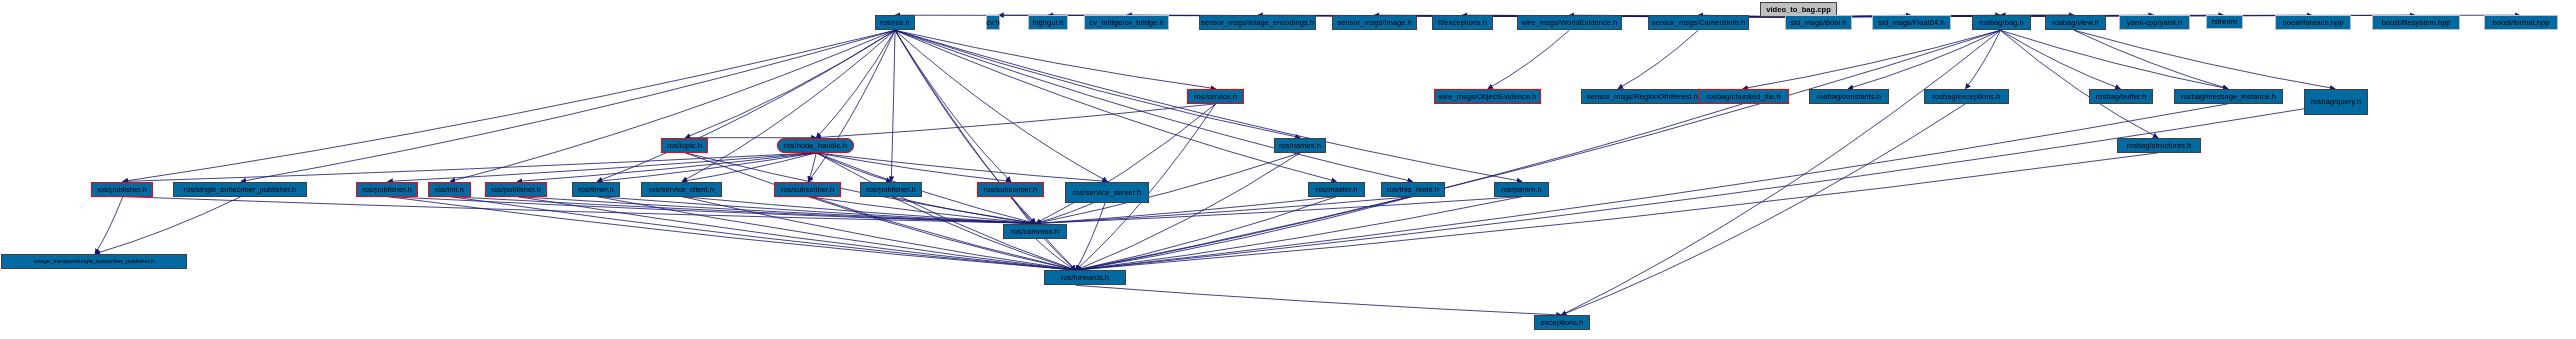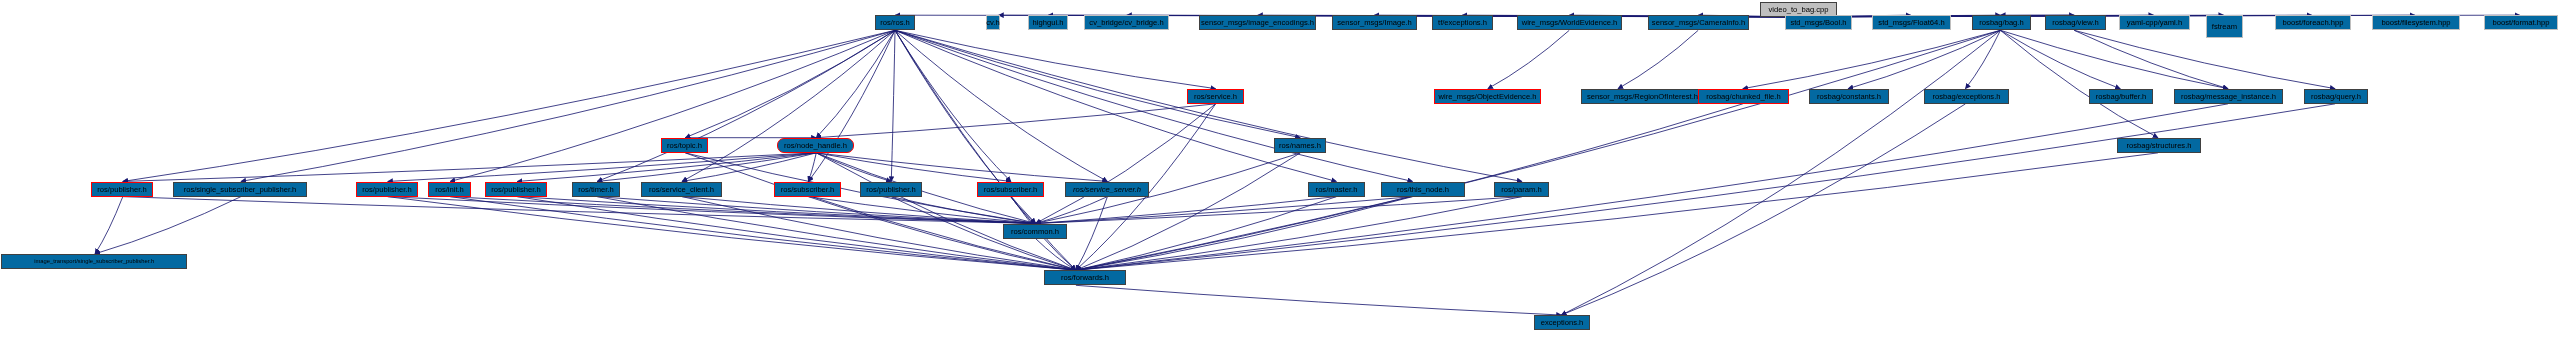--- a/index.html
+++ b/index.html
@@ -27,21 +27,21 @@
     padding:0 3.5px;
     height:15px;
     z-index:5;
   }
   .node.b-grey{border:0.6px solid #bfbfbf;}
   .node.b-dark{border:0.6px solid #404040;}
   .node.b-red{border:0.6px solid #ff0000;}
   .node.root{
     background:#bfbfbf;
     border:0.6px solid #404040;
-    font-weight:normal;
+    font-weight:bold;
   }
   .node.small{font-size:5.8px;height:14px;}
 </style>
 </head>
 <body>
 
 <div id="stage">
   <svg id="edges" xmlns="http://www.w3.org/2000/svg" viewBox="0 0 4411 581">
     <defs>
       <marker id="arrow" viewBox="0 0 10 10" refX="9" refY="5" markerWidth="7" markerHeight="7" orient="auto-start-reverse">
@@ -162,50 +162,50 @@
       <div class="node b-dark" style="left: 1199px; top: 15px; width: 117px; height: 15px;">sensor_msgs/image_encodings.h</div>
       <div class="node b-dark" style="left: 1332px; top: 15px; width: 85px; height: 15px;">sensor_msgs/Image.h</div>
       <div class="node b-dark" style="left: 1432px; top: 15px; width: 61px; height: 15px;">tf/exceptions.h</div>
       <div class="node b-dark" style="left: 1517px; top: 15px; width: 105px; height: 15px;">wire_msgs/WorldEvidence.h</div>
       <div class="node b-dark" style="left: 1648px; top: 15px; width: 101px; height: 15px;">sensor_msgs/CameraInfo.h</div>
       <div class="node b-grey" style="left: 1785px; top: 15px; width: 67px; height: 15px;">std_msgs/Bool.h</div>
       <div class="node b-grey" style="left: 1872px; top: 15px; width: 79px; height: 15px;">std_msgs/Float64.h</div>
       <div class="node b-dark" style="left: 1972px; top: 15px; width: 59px; height: 15px;">rosbag/bag.h</div>
       <div class="node b-dark" style="left: 2045px; top: 15px; width: 61px; height: 15px;">rosbag/view.h</div>
       <div class="node b-grey" style="left: 2119px; top: 15px; width: 71px; height: 15px;">yaml-cpp/yaml.h</div>
-      <div class="node b-grey" style="left: 2206px; top: 15px; width: 37px; height: 23px;">fstream</div>
+      <div class="node b-grey" style="left: 2206px; top: 15px; width: 37px; height: 14px;">fstream</div>
       <div class="node b-grey" style="left: 2275px; top: 15px; width: 76px; height: 15px;">boost/foreach.hpp</div>
       <div class="node b-grey" style="left: 2372px; top: 15px; width: 88px; height: 15px;">boost/filesystem.hpp</div>
       <div class="node b-grey" style="left: 2484px; top: 15px; width: 74px; height: 15px;">boost/format.hpp</div>
       <div class="node b-red" style="left: 1187px; top: 89px; width: 57px; height: 15px;">ros/service.h</div>
       <div class="node b-red" style="left: 1434px; top: 89px; width: 107px; height: 15px;">wire_msgs/ObjectEvidence.h</div>
       <div class="node b-dark" style="left: 1557px; top: 89px; width: 123px; height: 15px; margin-left: 24px;">sensor_msgs/RegionOfInterest.h</div>
       <div class="node b-red" style="left: 1698px; top: 89px; width: 91px; height: 15px;">rosbag/chunked_file.h</div>
       <div class="node b-dark" style="left: 1809px; top: 89px; width: 80px; height: 15px;">rosbag/constants.h</div>
       <div class="node b-dark" style="left: 1924px; top: 89px; width: 85px; height: 15px;">rosbag/exceptions.h</div>
       <div class="node b-dark" style="left: 2089px; top: 89px; width: 64px; height: 15px;">rosbag/buffer.h</div>
       <div class="node b-dark" style="left: 2174px; top: 89px; width: 109px; height: 15px;">rosbag/message_instance.h</div>
-      <div class="node b-dark" style="left: 2304px; top: 89px; width: 64px; height: 15px;">rosbag/query.h</div>
+      <div class="node b-dark" style="left: 2304px; top: 89px; width: 64px; height: 26px;">rosbag/query.h</div>
       <div class="node b-red" style="left: 661px; top: 138px; width: 47px; height: 15px;">ros/topic.h</div>
       <div class="node b-red" style="left: 777px; top: 138px; width: 77px; height: 15px; border-radius: 7px;">ros/node_handle.h</div>
       <div class="node b-dark" style="left: 1274px; top: 138px; width: 52px; height: 15px;">ros/names.h</div>
       <div class="node b-dark" style="left: 2117px; top: 138px; width: 84px; height: 15px;">rosbag/structures.h</div>
       <div class="node b-red" style="left: 91px; top: 182px; width: 62px; height: 15px;">ros/publisher.h</div>
       <div class="node b-dark" style="left: 173px; top: 182px; width: 134px; height: 15px;">ros/single_subscriber_publisher.h</div>
       <div class="node b-red" style="left: 356px; top: 182px; width: 62px; height: 15px;">ros/publisher.h</div>
       <div class="node b-red" style="left: 428px; top: 182px; width: 43px; height: 15px;">ros/init.h</div>
       <div class="node b-red" style="left: 485px; top: 182px; width: 62px; height: 15px;">ros/publisher.h</div>
       <div class="node b-dark" style="left: 572px; top: 182px; width: 48px; height: 15px;">ros/timer.h</div>
       <div class="node b-dark" style="left: 641px; top: 182px; width: 81px; height: 15px;">ros/service_client.h</div>
       <div class="node b-red" style="left: 774px; top: 182px; width: 67px; height: 15px;">ros/subscriber.h</div>
       <div class="node b-dark" style="left: 860px; top: 182px; width: 62px; height: 15px;">ros/publisher.h</div>
       <div class="node b-red" style="left: 977px; top: 182px; width: 67px; height: 15px;">ros/subscriber.h</div>
-      <div class="node b-dark" style="left: 1065px; top: 182px; width: 84px; height: 15px; font-style: italic;">ros/service_server.h</div>
+      <div class="node b-dark" style="left: 1065px; top: 182px; width: 84px; height: 21px;">ros/service_server.h</div>
       <div class="node b-dark" style="left: 1308px; top: 182px; width: 57px; height: 15px;">ros/master.h</div>
-      <div class="node b-dark" style="left: 1381px; top: 182px; width: 84px; height: 15px;">ros/this_node.h</div>
+      <div class="node b-dark" style="left: 1381px; top: 182px; width: 64px; height: 15px;">ros/this_node.h</div>
       <div class="node b-dark" style="left: 1494px; top: 182px; width: 55px; height: 15px;">ros/param.h</div>
       <div class="node b-dark" style="left: 1003px; top: 224px; width: 64px; height: 15px;">ros/common.h</div>
       <div class="node b-dark small" style="left: 1.2px; top: 254px; width: 186px; height: 15px;">image_transport/single_subscriber_publisher.h</div>
       <div class="node b-dark" style="left: 1044px; top: 270px; width: 82px; height: 15px;">ros/forwards.h</div>
       <div class="node b-dark" style="left: 1534px; top: 315px; width: 56px; height: 15px;">exceptions.h</div>
     </div>
 </div>
 
 
 </body></html>

